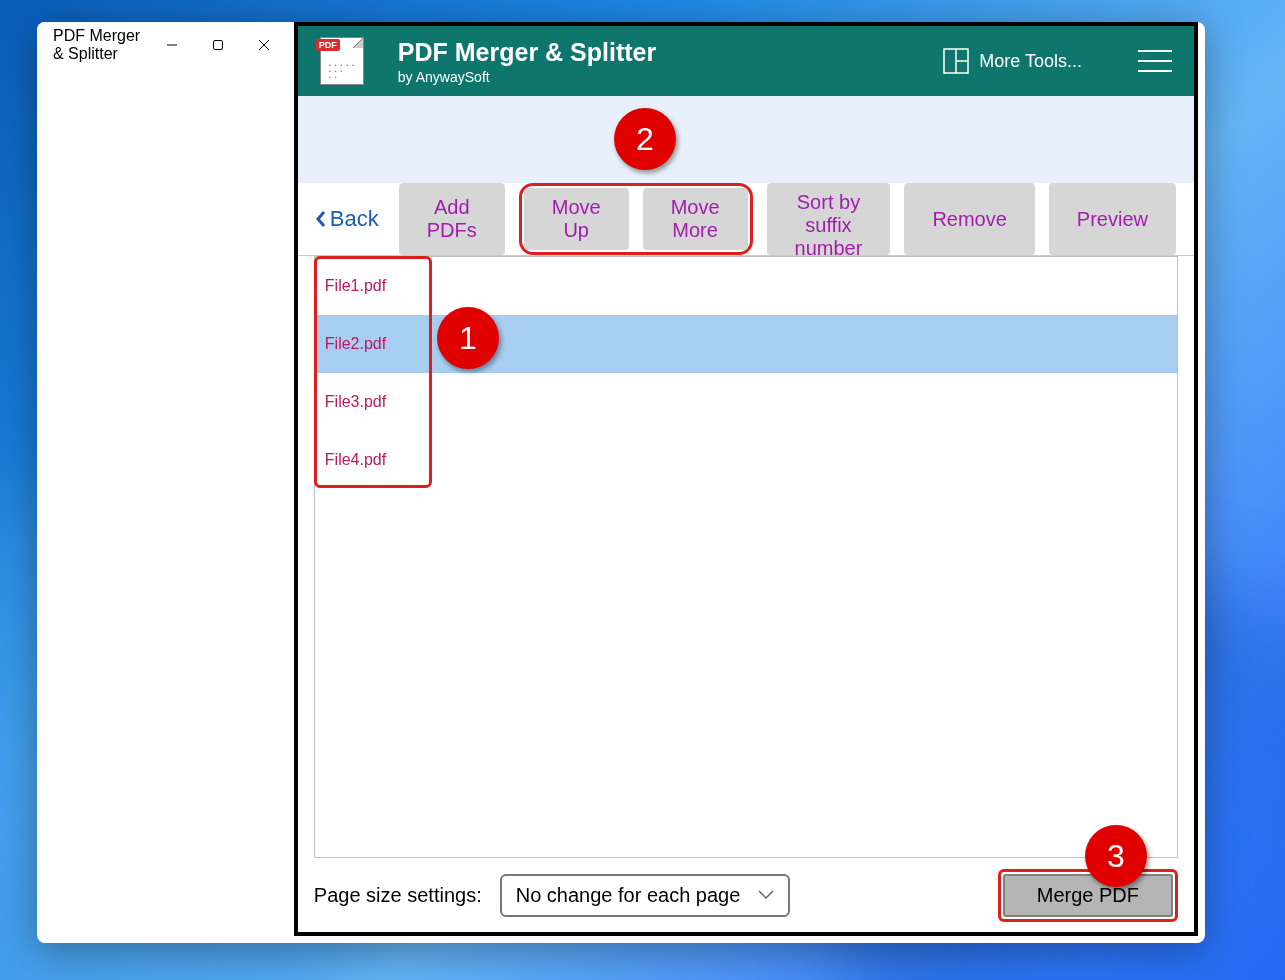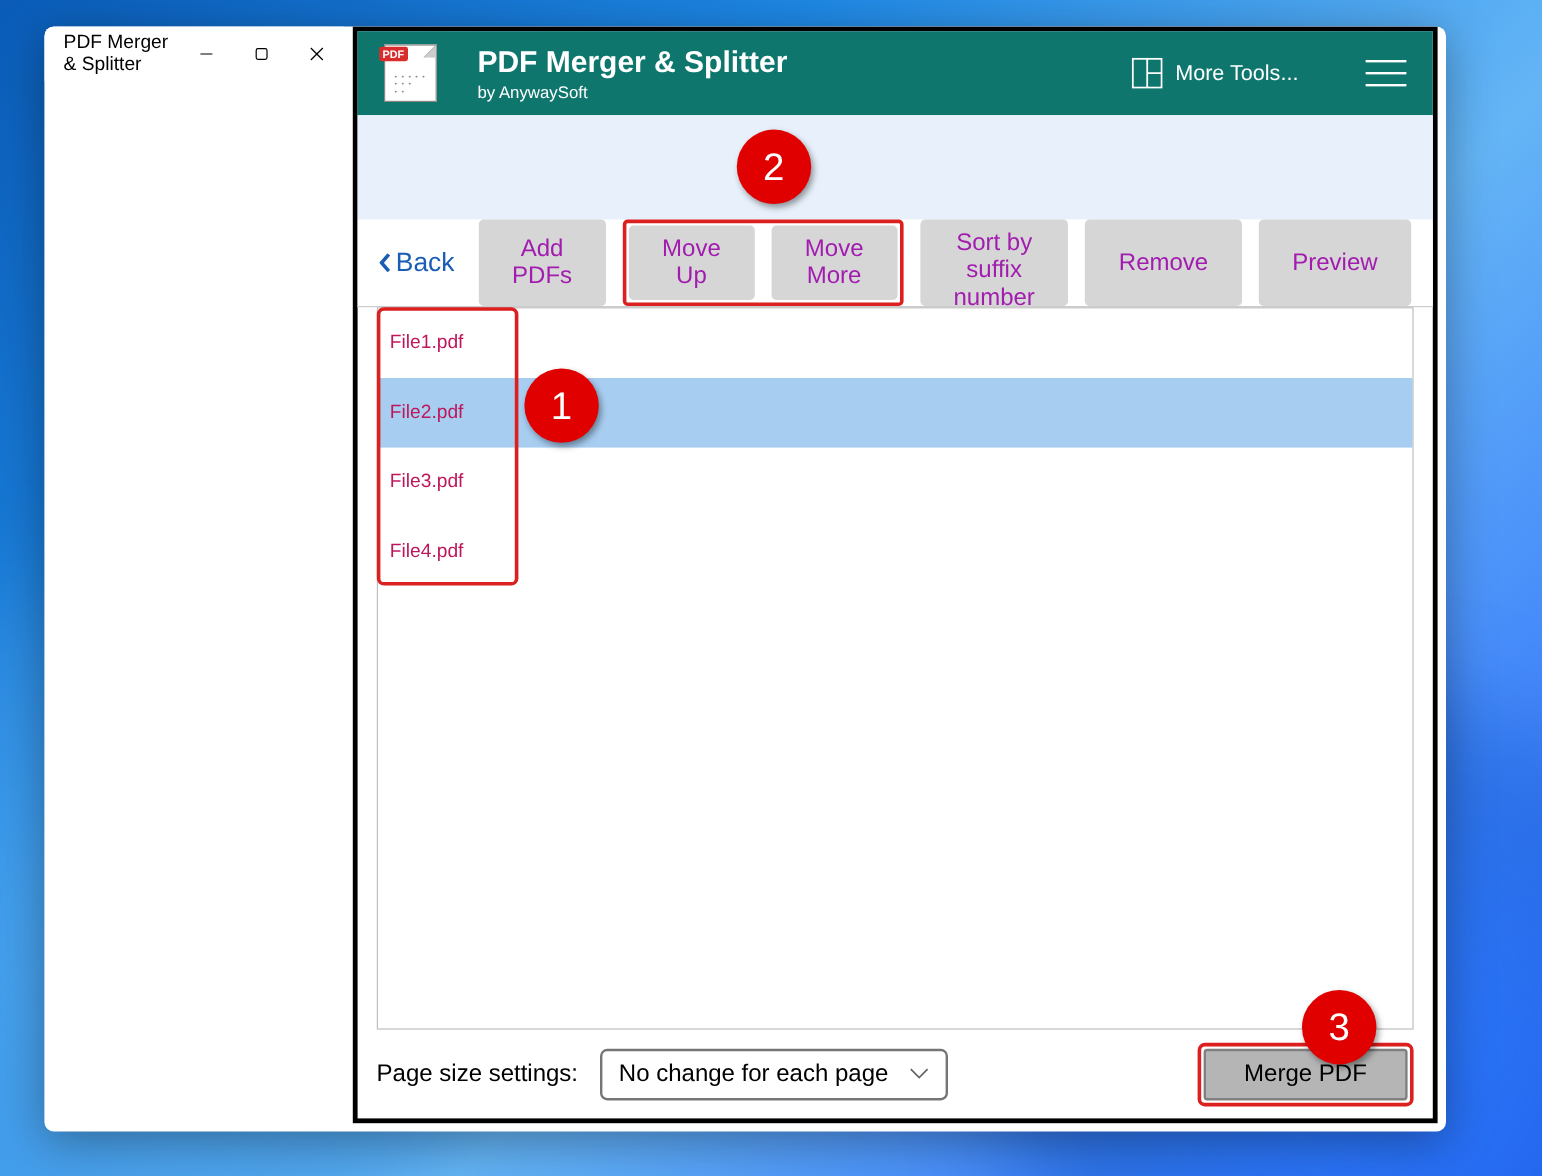--- a/index.html
+++ b/index.html
@@ -165,21 +165,21 @@
     border-radius: 4px;
     padding: 8px 28px;
     font-size: 20px;
     color: #a21caf;
   }
   .highlight-group {
     display: flex;
     gap: 14px;
     padding: 2px;
     border: 3px solid #dc1f1f;
-    border-radius: 4px;
+    border-radius: 14px;
     position: relative;
   }
 
   .file-area {
     flex: 1;
     border: 1px solid #bfbfbf;
     margin: 0 16px;
     background: #fff;
     position: relative;
   }

